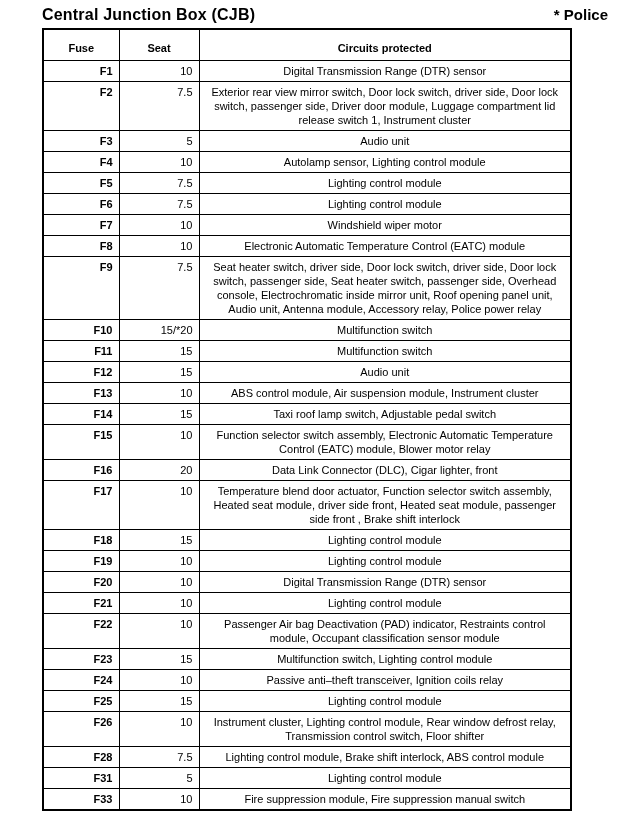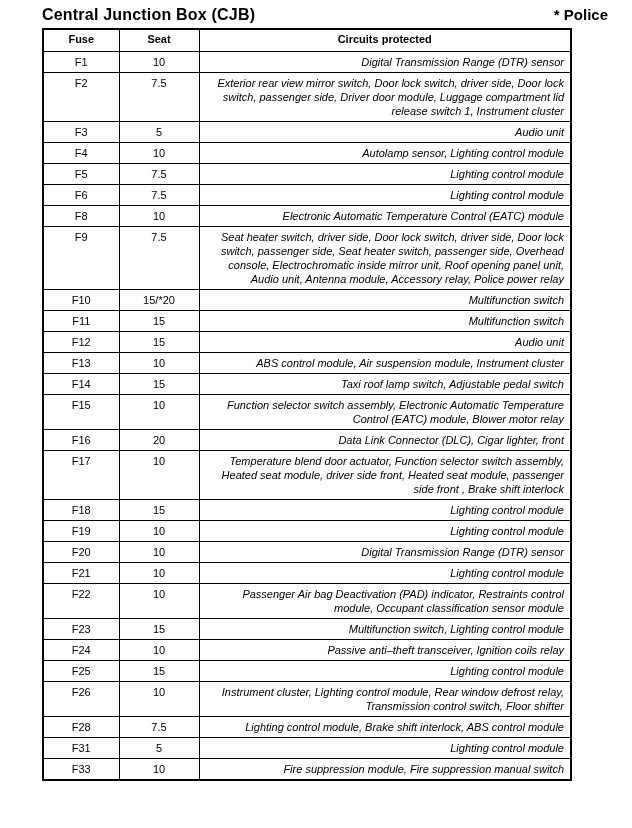--- a/index.html
+++ b/index.html
@@ -45,43 +45,42 @@
     border: 1px solid #000000;
     font-size: 11px;
     line-height: 14px;
     padding: 3px 6px 3px 6px;
     vertical-align: top;
     box-sizing: border-box;
   }
   table.fuse-table th {
     font-weight: bold;
     text-align: center;
-    padding-top: 2px;
+    padding-top: 11px;
     padding-bottom: 5px;
   }
   th.col-circuits {
     text-align: left;
     padding-left: 8px;
     margin-top: 44px;
   }
   col.col-fuse  { width: 76px; }
   col.col-amps  { width: 80px; }
   col.col-circ  { width: 372px; }
   td.cell-fuse {
+    text-align: right;
+    font-weight: bold;
+  }
+  td.cell-amps {
+    text-align: right;
+  }
+  td.cell-circuits {
     text-align: center;
-    font-weight: normal;
-  }
-  td.cell-amps {
-    text-align: center;
-  }
-  td.cell-circuits {
-    text-align: right;
     padding-left: 8px;
     padding-right: 8px;
-    font-style: italic;
   }
 </style>
 </head>
 <body>
 
 <div class="page">
 
   <div class="page-header">
     <div class="page-title">Central Junction Box (CJB)</div>
     <div class="page-note">* Police</div>
@@ -130,20 +129,25 @@
     <td class="cell-amps">7.5</td>
     <td class="cell-circuits">Lighting control module</td>
   </tr>
 
   <tr>
     <td class="cell-fuse">F6</td>
     <td class="cell-amps">7.5</td>
     <td class="cell-circuits">Lighting control module</td>
   </tr>
 
+  <tr>
+    <td class="cell-fuse">F7</td>
+    <td class="cell-amps">10</td>
+    <td class="cell-circuits">Windshield wiper motor</td>
+  </tr>
 
   <tr>
     <td class="cell-fuse">F8</td>
     <td class="cell-amps">10</td>
     <td class="cell-circuits">Electronic Automatic Temperature Control (EATC) module</td>
   </tr>
 
   <tr>
     <td class="cell-fuse">F9</td>
     <td class="cell-amps">7.5</td>

